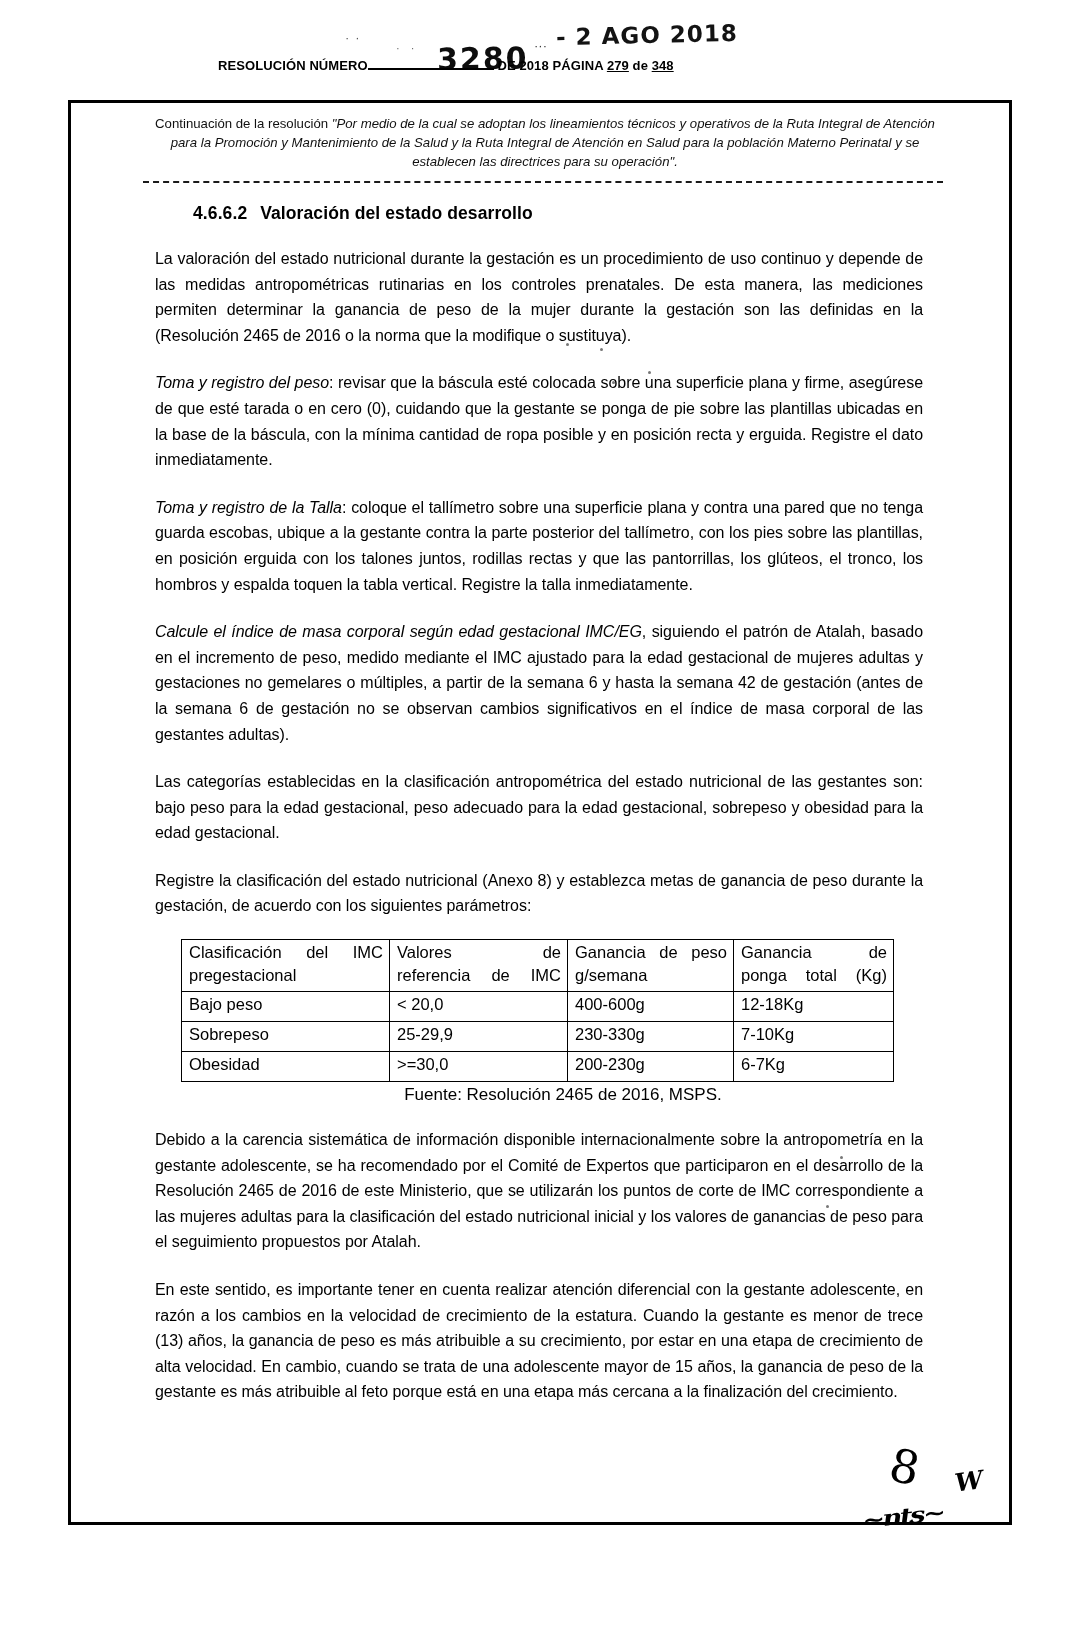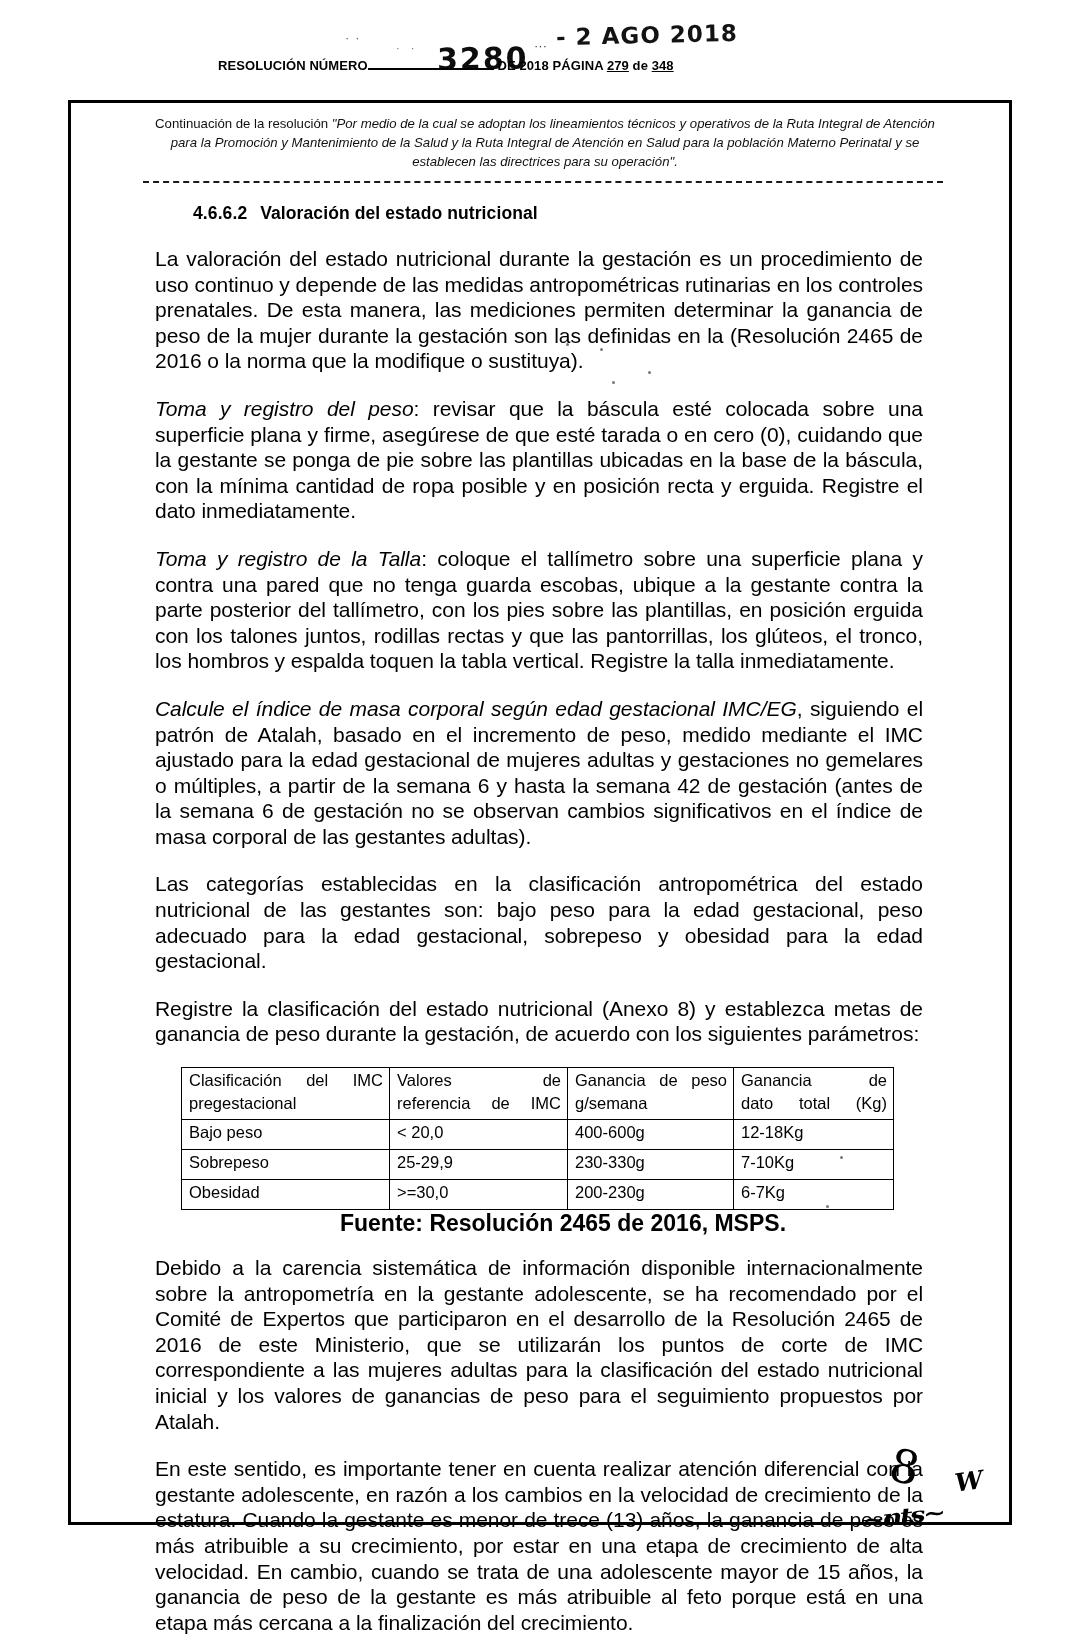--- a/index.html
+++ b/index.html
@@ -127,21 +127,21 @@
     margin: 0 0 22px 0;
     font-size: 17.5px;
     font-weight: bold;
     padding-left: 38px;
     letter-spacing: 0.1px;
   }
   h3.section-heading .sec-num { margin-right: 13px; }
 
   p.para {
     margin: 0 0 22px 0;
-    font-size: 21px;
+    font-size: 16px;
     line-height: 25.6px;
     text-align: justify;
     letter-spacing: -0.05px;
   }
   p.para i { }
   p.tight { margin-bottom: 20px; }
 
   
   .table-wrap {
     margin: 8px 0 0 26px;
@@ -178,23 +178,22 @@
   }
   col.c1 { width: 208px; }
   col.c2 { width: 178px; }
   col.c3 { width: 166px; }
   col.c4 { width: 160px; }
 
   .table-source {
     margin: 1px 0 0 26px;
     width: 712px;
     text-align: center;
-    font-size: 23px;
+    font-size: 17px;
     line-height: 24px;
-    font-weight: bold;
   }
 
   
   .speck {
     position: absolute;
     background: #777;
     border-radius: 50%;
   }
 
   
@@ -256,21 +255,21 @@
 
   <div class="continuation">
     <span>Continuación de la resolución </span><i>"Por medio de la cual se adoptan los lineamientos técnicos y operativos  de la Ruta Integral de Atención para la Promoción y Mantenimiento de la Salud y la Ruta Integral de Atención en Salud para la población Materno Perinatal y se establecen las directrices para su operación".</i>
   </div>
 
   <div class="dash-rule"></div>
 
   <div class="content">
 
     <h3 class="section-heading">
-      <span class="sec-num">4.6.6.2</span><span>Valoración del estado nutricional</span>
+      <span class="sec-num">4.6.6.2</span><span>Valoración del estado desarrollo</span>
     </h3>
 
     <p class="para">La valoración del estado nutricional durante la gestación es un procedimiento de uso continuo y depende de las medidas antropométricas rutinarias en los controles prenatales. De esta manera, las mediciones permiten determinar la ganancia de peso de la mujer durante la gestación son las definidas en la (Resolución 2465 de 2016 o la norma que la modifique o sustituya).</p>
 
     <p class="para"><i>Toma y registro del peso</i><span>: revisar que la báscula esté colocada sobre una superficie plana y firme, asegúrese de que esté tarada o en cero (0), cuidando que la gestante se ponga de pie sobre las plantillas ubicadas en la base de la báscula, con la mínima cantidad de ropa posible y en posición recta y erguida. Registre el dato inmediatamente.</span></p>
 
     <p class="para"><i>Toma y registro de la Talla</i><span>: coloque el tallímetro sobre una superficie plana y contra una pared que no tenga guarda escobas, ubique a la gestante contra la parte posterior del tallímetro, con los pies sobre las plantillas, en posición erguida con los talones juntos, rodillas rectas y que las pantorrillas, los glúteos, el tronco, los hombros y espalda toquen la tabla vertical. Registre la talla inmediatamente.</span></p>
 
     <p class="para"><i>Calcule el índice de masa corporal según edad gestacional IMC/EG</i><span>, siguiendo el patrón de Atalah, basado en el incremento de peso, medido mediante el IMC ajustado para la edad gestacional de mujeres adultas y gestaciones no gemelares o múltiples, a partir de la semana 6 y hasta la semana 42 de gestación (antes de la semana 6 de gestación no se observan cambios significativos en el índice de masa corporal de las gestantes adultas).</span></p>
 
@@ -295,21 +294,21 @@
             <td class="hdr">
               <span class="l1">Valores de</span>
               <span class="l2">referencia de IMC</span>
             </td>
             <td class="hdr">
               <span class="l1">Ganancia de peso</span>
               <span class="l2">g/semana</span>
             </td>
             <td class="hdr">
               <span class="l1">Ganancia de</span>
-              <span class="l2">dato total (Kg)</span>
+              <span class="l2">ponga total (Kg)</span>
             </td>
           </tr>
 
           <tr>
             <td class="cell">Bajo peso</td>
             <td class="cell">&lt; 20,0</td>
             <td class="cell">400-600g</td>
             <td class="cell">12-18Kg</td>
           </tr>
           <tr>

